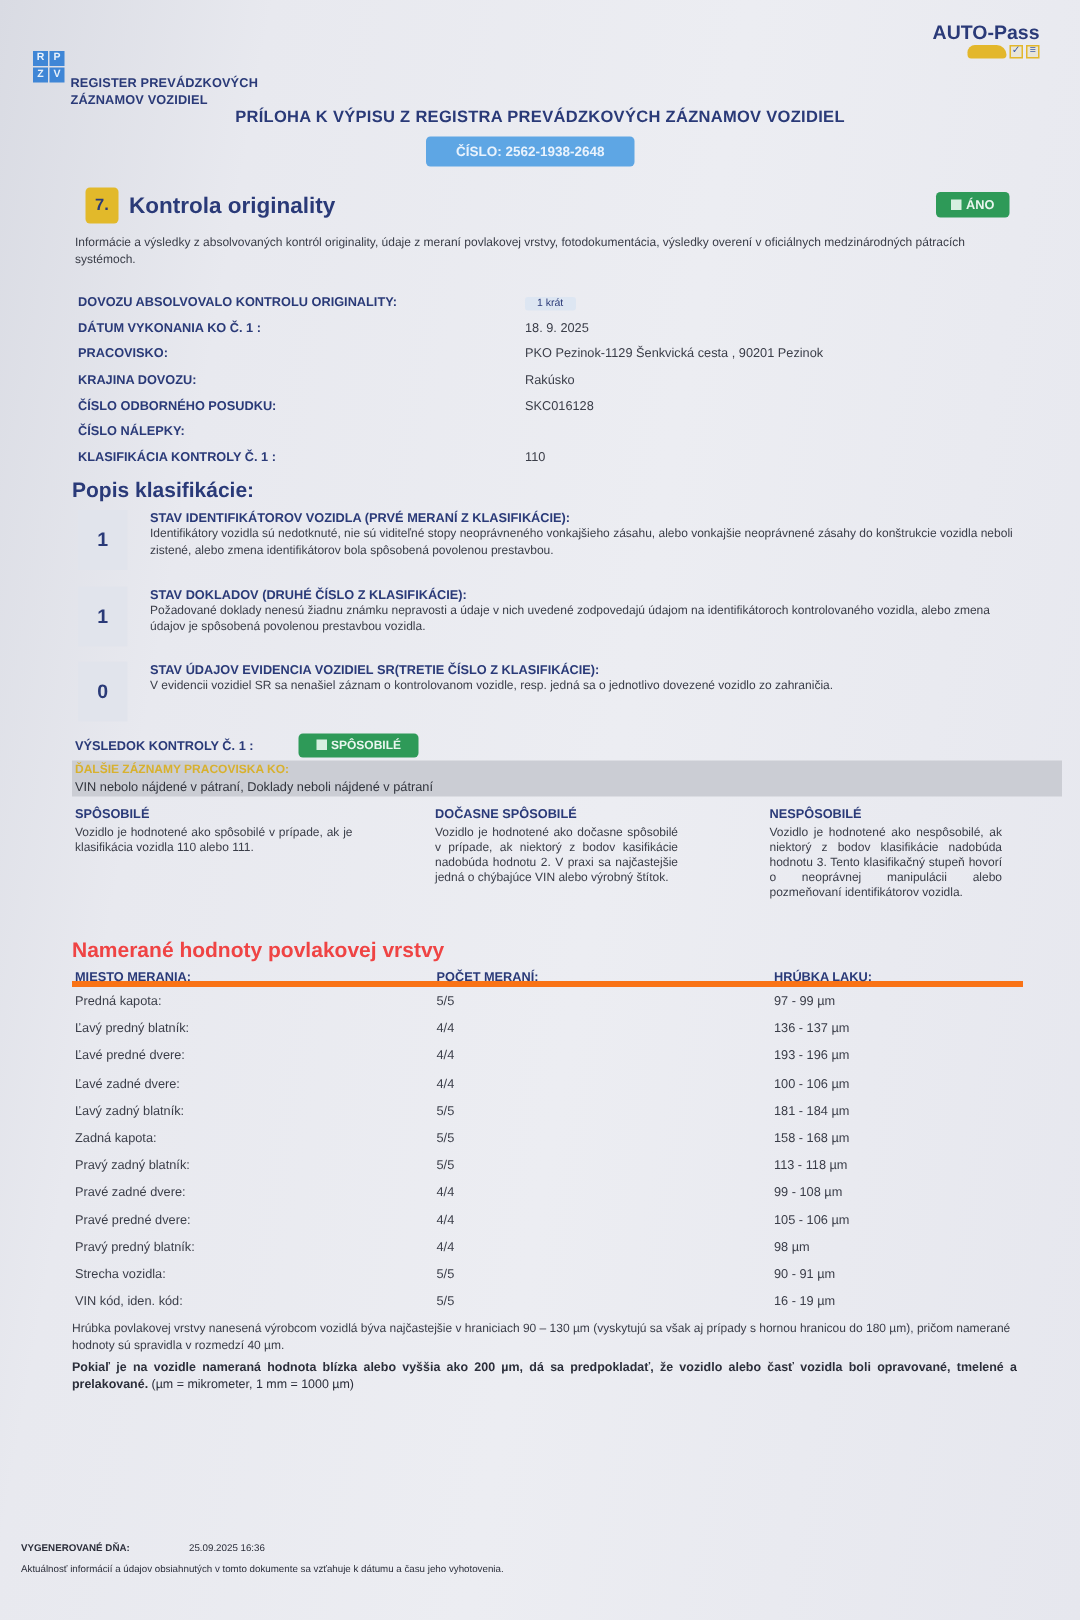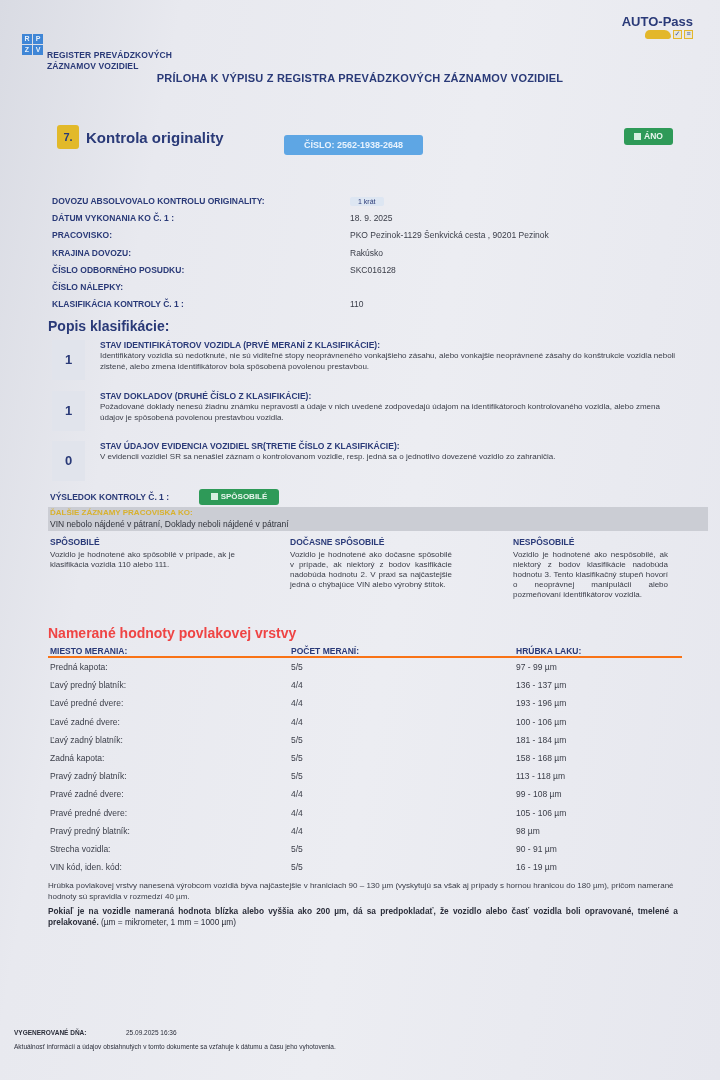--- a/index.html
+++ b/index.html
@@ -18,21 +18,21 @@
     .logo-grid span { background: #3f86d6; color: #e8f1fb; font-size: 7px; font-weight: bold; display: flex; align-items: center; justify-content: center; }
     .logo-text { font-size: 8.5px; font-weight: bold; color: #2a3a78; line-height: 11px; letter-spacing: 0.1px; margin-top: 34px; }
 
     .autopass { position: absolute; right: 27px; top: 14px; text-align: right; }
     .autopass-title { font-size: 13px; font-weight: bold; color: #2a3a78; }
     .autopass-icons { display: flex; justify-content: flex-end; align-items: center; gap: 2px; margin-top: 1px; }
     .car-icon { width: 26px; height: 9px; background: #e3b72b; border-radius: 6px 8px 3px 3px; }
     .chk-icon { width: 9px; height: 9px; border: 1.5px solid #e3b72b; background: #e8e5d8; font-size: 7px; line-height: 6px; color: #3a5aa8; text-align: center; }
 
     .doc-title { position: absolute; left: 0; width: 720px; top: 72px; text-align: center; font-size: 11px; font-weight: bold; color: #2a3a78; letter-spacing: 0.2px; }
-    .cislo-badge { position: absolute; left: 284px; top: 91px; width: 139px; height: 20px; background: #5ea6e4; border-radius: 3px; color: #e9f3fd; font-size: 9px; font-weight: bold; text-align: center; line-height: 20px; margin-top: 44px; }
+    .cislo-badge { position: absolute; left: 284px; top: 91px; width: 139px; height: 20px; background: #5ea6e4; border-radius: 3px; color: #e9f3fd; font-size: 9px; font-weight: bold; text-align: center; line-height: 20px; }
 
     
     .sec-num { position: absolute; left: 57px; top: 125px; width: 22px; height: 24px; background: #e2b92a; border-radius: 3px; font-size: 11px; font-weight: bold; color: #2a3a78; text-align: center; line-height: 24px; }
     .sec-title { position: absolute; left: 86px; top: 129px; font-size: 15px; font-weight: bold; color: #2a3a78; }
     .ano-badge { position: absolute; left: 624px; top: 128px; width: 49px; height: 17px; background: #2e9a58; border-radius: 3px; color: #e9f6ee; font-size: 8.5px; font-weight: bold; line-height: 17px; text-align: center; }
     .ano-badge .cb { display: inline-block; width: 7px; height: 7px; background: #d7efe0; margin-right: 3px; vertical-align: -1px; }
 
     .intro { position: absolute; left: 50px; top: 157px; width: 630px; font-size: 8px; line-height: 10.5px; color: #3a3d48; }
 
     .info-rows { position: absolute; left: 52px; top: 196px; }
@@ -54,21 +54,21 @@
     .dalsie-band { position: absolute; left: 48px; top: 507px; width: 660px; height: 24px; background: #cbcdd4; }
     .dalsie-label { position: absolute; left: 50px; top: 508px; font-size: 8px; font-weight: bold; color: #d8b12e; white-space: nowrap; }
     .dalsie-text { position: absolute; left: 50px; top: 519px; font-size: 8.5px; color: #30333c; white-space: nowrap; }
 
     .cat-col { position: absolute; top: 537px; width: 185px; }
     .cat-title { font-size: 8.5px; font-weight: bold; color: #2a3a78; margin-bottom: 3px; }
     .cat-text { font-size: 8px; line-height: 10px; color: #3a3d48; text-align: justify; }
 
     .namerane-title { position: absolute; left: 48px; top: 625px; font-size: 14px; font-weight: bold; color: #ef4444; }
     .meas-table { position: absolute; left: 48px; top: 646px; width: 634px; }
-    .meas-head { position: relative; height: 12px; border-bottom: 2px solid #f97316; }
+    .meas-head { position: relative; height: 12px; border-bottom: 4px solid #f97316; }
     .meas-head span { position: absolute; top: 0; font-size: 8.5px; font-weight: bold; color: #2a3a78; }
     .meas-row { position: relative; height: 18.2px; }
     .meas-row span { position: absolute; top: 4px; font-size: 8.5px; color: #3a3d48; white-space: nowrap; }
     .c1 { left: 2px; } .c2 { left: 243px; } .c3 { left: 468px; }
 
     .note1 { position: absolute; left: 48px; top: 881px; width: 630px; font-size: 8px; line-height: 10.5px; color: #3a3d48; }
     .note2 { position: absolute; left: 48px; top: 906px; width: 630px; font-size: 8.3px; line-height: 10.5px; color: #2b2e3a; font-weight: bold; text-align: justify; }
     .note2 .n { font-weight: normal; }
 
     .gen-label { position: absolute; left: 14px; top: 1029px; font-size: 6.5px; font-weight: bold; color: #2b2e3a; }
@@ -104,20 +104,21 @@
 
   <div class="doc-title">PRÍLOHA K VÝPISU Z REGISTRA PREVÁDZKOVÝCH ZÁZNAMOV VOZIDIEL</div>
   <div class="cislo-badge">ČÍSLO: 2562-1938-2648</div>
 
   <div class="sec-num">7.</div>
   <div class="sec-title">Kontrola originality</div>
   <div class="ano-badge">
     <span class="cb"></span><span>ÁNO</span>
   </div>
 
+  <div class="intro">Informácie a výsledky z absolvovaných kontról originality, údaje z meraní povlakovej vrstvy, fotodokumentácia, výsledky overení v oficiálnych medzinárodných pátracích systémoch.</div>
 
   <div class="info-rows">
     <div class="info-row">
       <span class="info-label">DOVOZU ABSOLVOVALO KONTROLU ORIGINALITY:</span>
       <span class="info-value"><span class="pill">1 krát</span></span>
     </div>
     <div class="info-row">
       <span class="info-label">DÁTUM VYKONANIA KO Č. 1 :</span>
       <span class="info-value">18. 9. 2025</span>
     </div>

